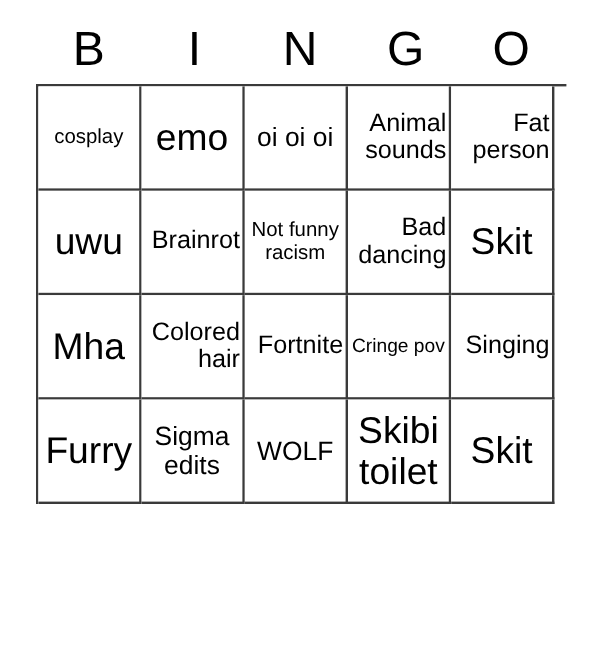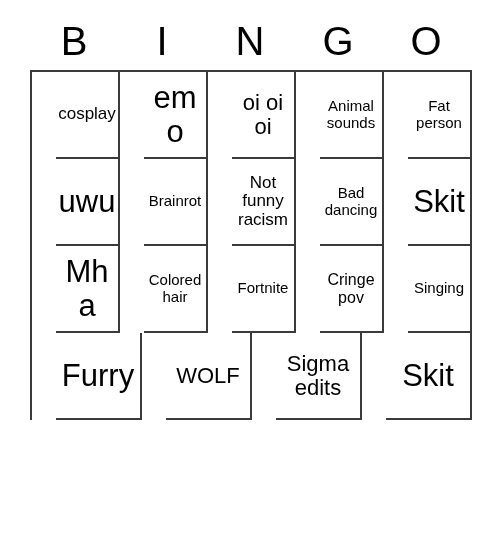--- a/index.html
+++ b/index.html
@@ -50,33 +50,32 @@
     border-right: 2px solid #3a3a3a;
     border-bottom: 2px solid #3a3a3a;
     display: flex;
     align-items: center;
     justify-content: center;
     text-align: center;
     box-sizing: border-box;
     padding: 1px 2px;
     background: #ffffff;
     overflow: hidden;
-    margin-left: 24px;
   }
   .cell-text {
     display: block;
     width: 100%;
     line-height: 1.08;
     word-wrap: break-word;
     overflow-wrap: break-word;
   }
   
   .fs-xs   { font-size: 12px; }
   .fs-sm   { font-size: 17px; }
-  .fs-md   { font-size: 15px; }
+  .fs-md   { font-size: 21px; text-align: right; }
   .fs-lg   { font-size: 16px; }
   .fs-xl   { font-size: 22px; }
   .fs-xxl  { font-size: 31px; }
 </style>
 </head>
 <body>
 
 <div class="card">
 
   <div class="header-row">
@@ -142,24 +141,27 @@
       <div class="cell">
           <span class="cell-text fs-md">Singing</span>
         </div>
     </div>
 
     <div class="grid-row">
       <div class="cell">
           <span class="cell-text fs-xxl">Furry</span>
         </div>
       <div class="cell">
+          <span class="cell-text fs-xl">Sigma edits</span>
+        </div>
+      <div class="cell">
           <span class="cell-text fs-xl">WOLF</span>
         </div>
       <div class="cell">
-          <span class="cell-text fs-xl">Sigma edits</span>
+          <span class="cell-text fs-xxl">Skibi toilet</span>
         </div>
       <div class="cell">
           <span class="cell-text fs-xxl">Skit</span>
         </div>
     </div>
 
   </div>
 </div>
 
 </body></html>

